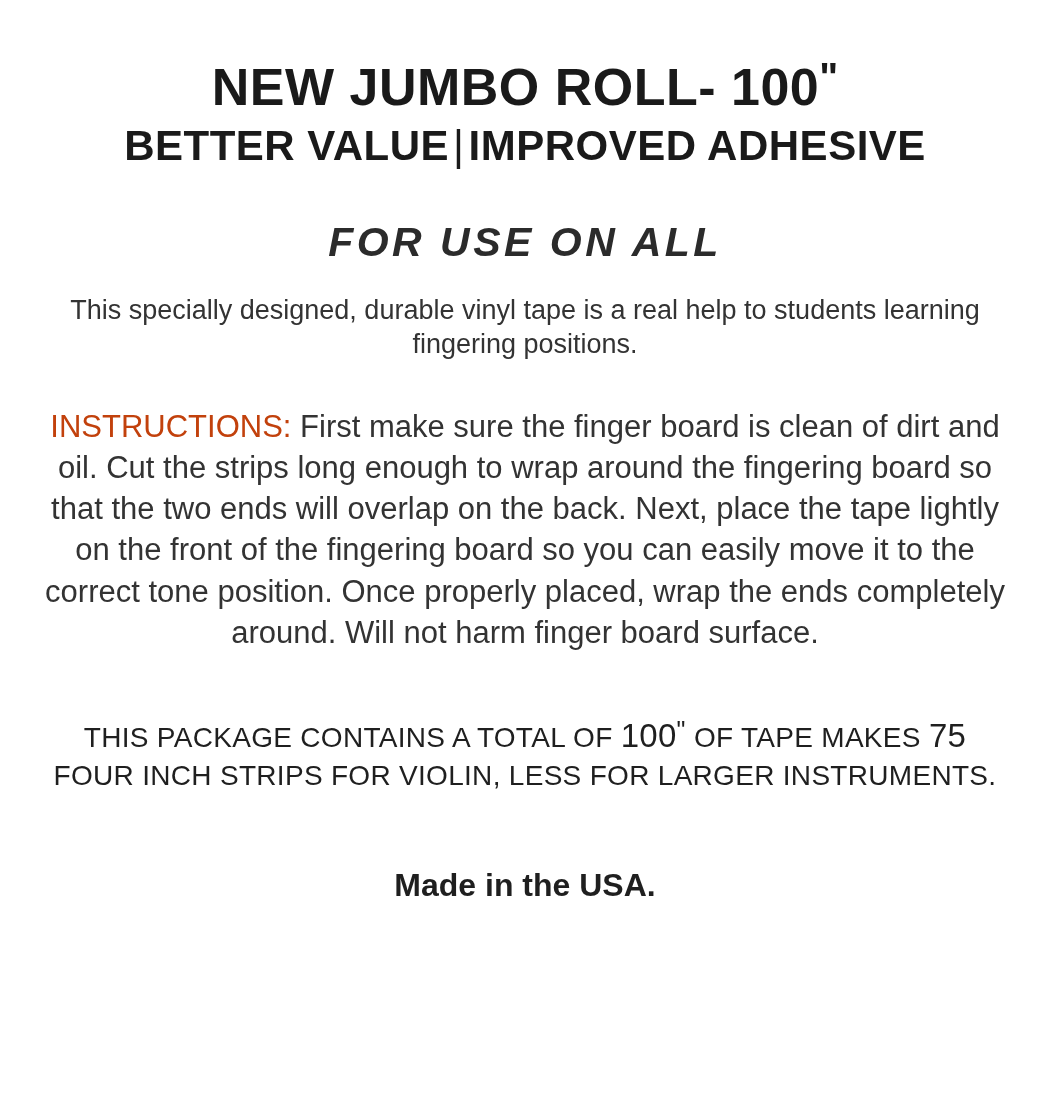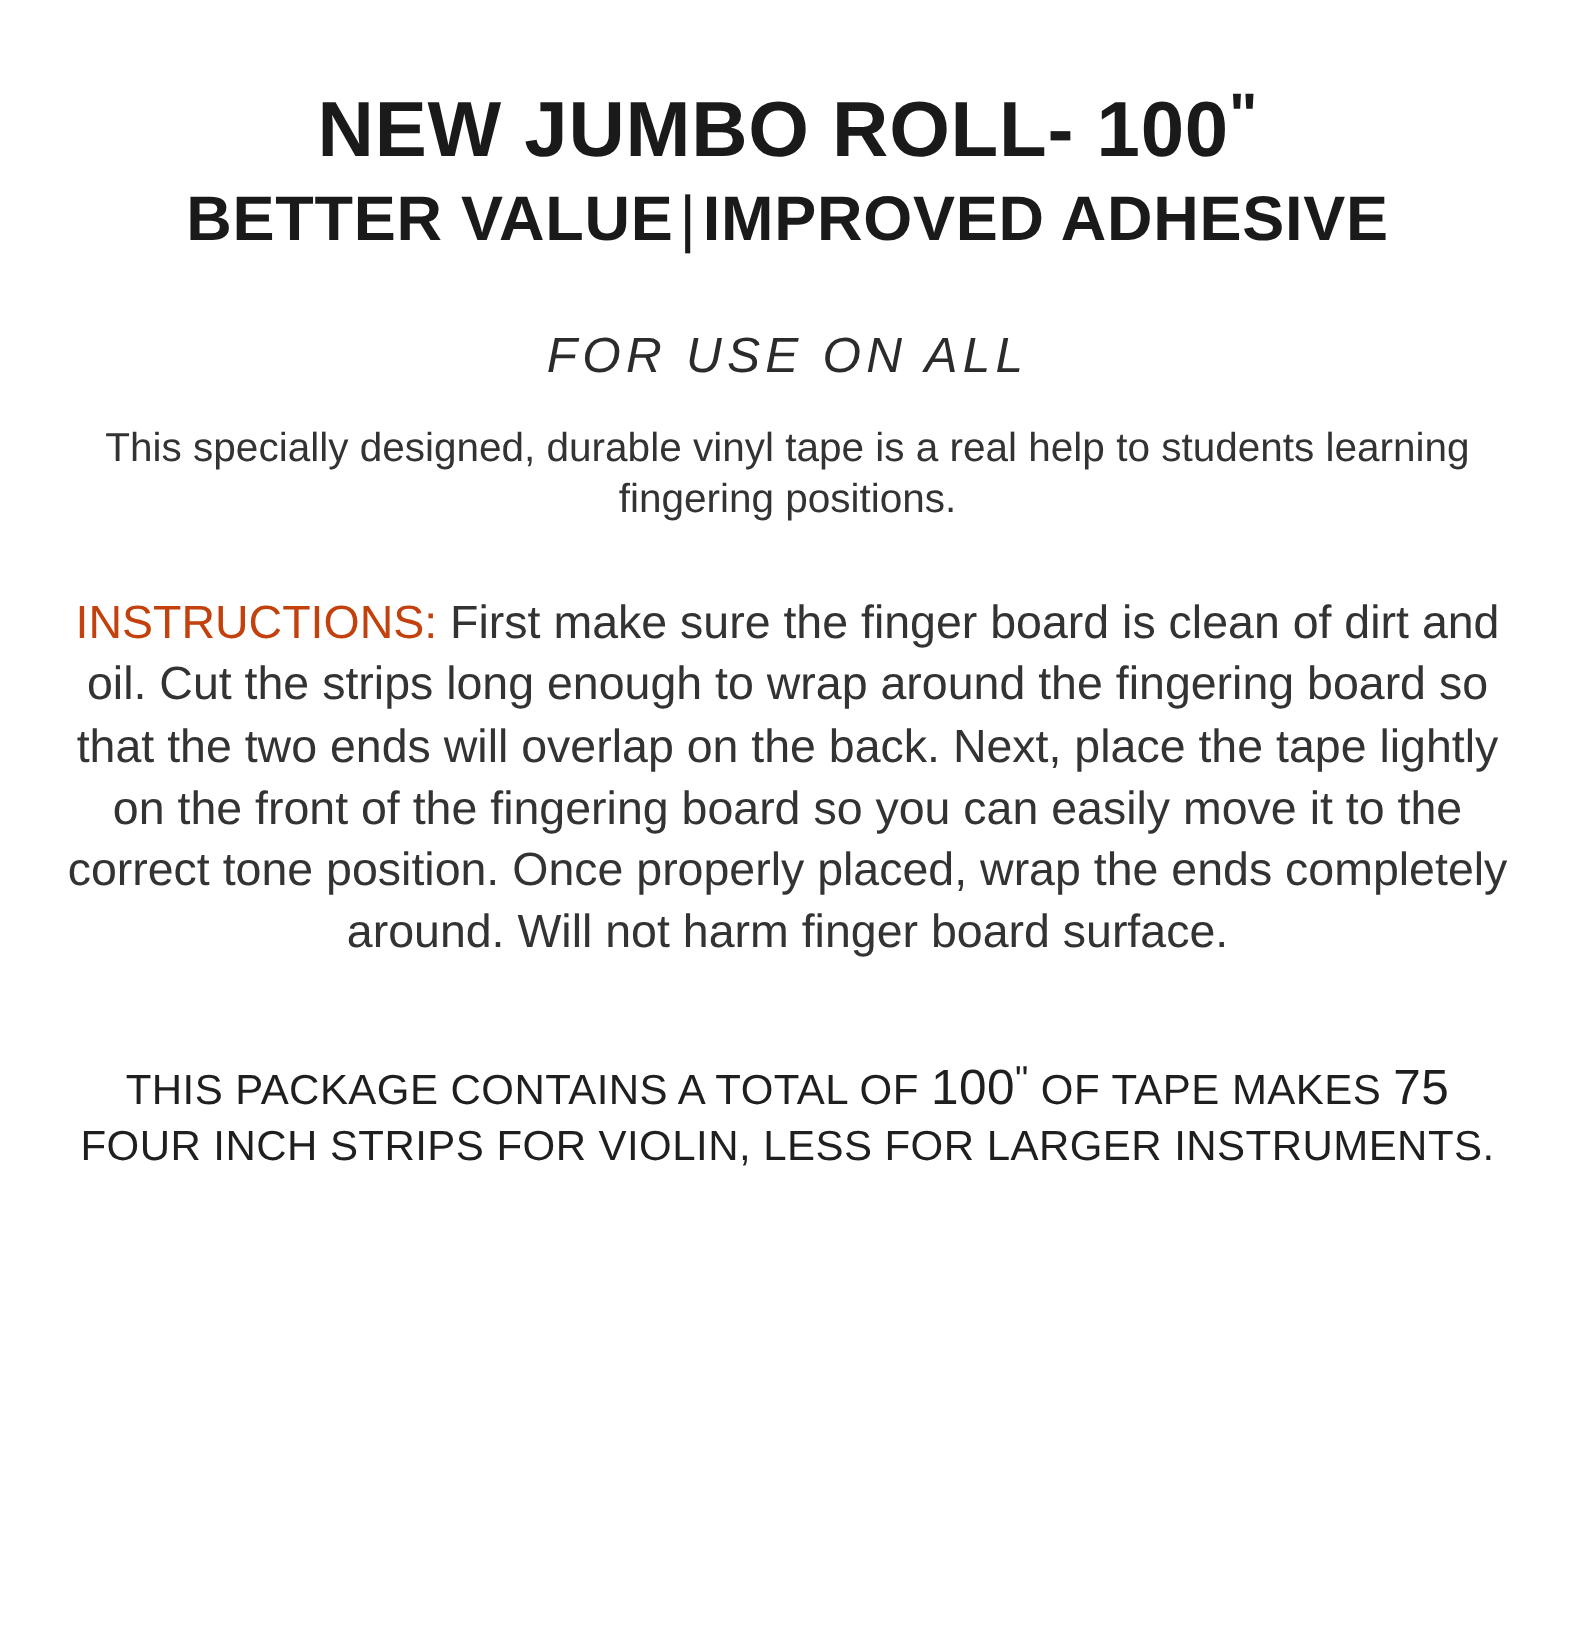--- a/index.html
+++ b/index.html
@@ -51,26 +51,26 @@
     white-space: nowrap;
   }
   .subhead .divider {
     font-weight: normal;
     padding: 0 4px;
   }
 
   
   .useline {
     margin-top: 44px;
-    font-size: 33px;
+    font-size: 41px;
     font-style: italic;
     letter-spacing: 3.5px;
     line-height: 1.45;
     color: #2b2b2b;
-    font-weight: 400;
+    font-weight: 700;
   }
   .useline div { white-space: nowrap; }
 
   
   .lead {
     margin-top: 20px;
     font-size: 27px;
     line-height: 1.26;
     color: #333333;
     max-width: 960px;
@@ -122,15 +122,16 @@
     <div>FOR USE ON ALL</div>
   </div>
 
   <p class="lead">This specially designed, durable vinyl tape is a real help to students learning fingering positions.</p>
 
   <p class="instructions"><span class="lbl">INSTRUCTIONS:</span><span> First make sure the finger board is clean of dirt and oil. Cut the strips long enough to wrap around the fingering board so that the two ends will overlap on the back. Next, place the tape lightly on the front of the fingering board so you can easily move it to the correct tone position. Once properly placed, wrap the ends completely around. Will not harm finger board surface.</span></p>
 
   <p class="contains"><span>THIS PACKAGE CONTAINS A TOTAL OF </span><span class="big">100</span><span class="inches-sm">"</span><span> OF TAPE MAKES </span><span class="big">75</span><span> FOUR INCH STRIPS FOR VIOLIN, LESS FOR LARGER INSTRUMENTS.</span></p>
 
   <div class="copyright">
+    <div>Made in the USA.</div>
   </div>
 
 </div>
 
 </body></html>

